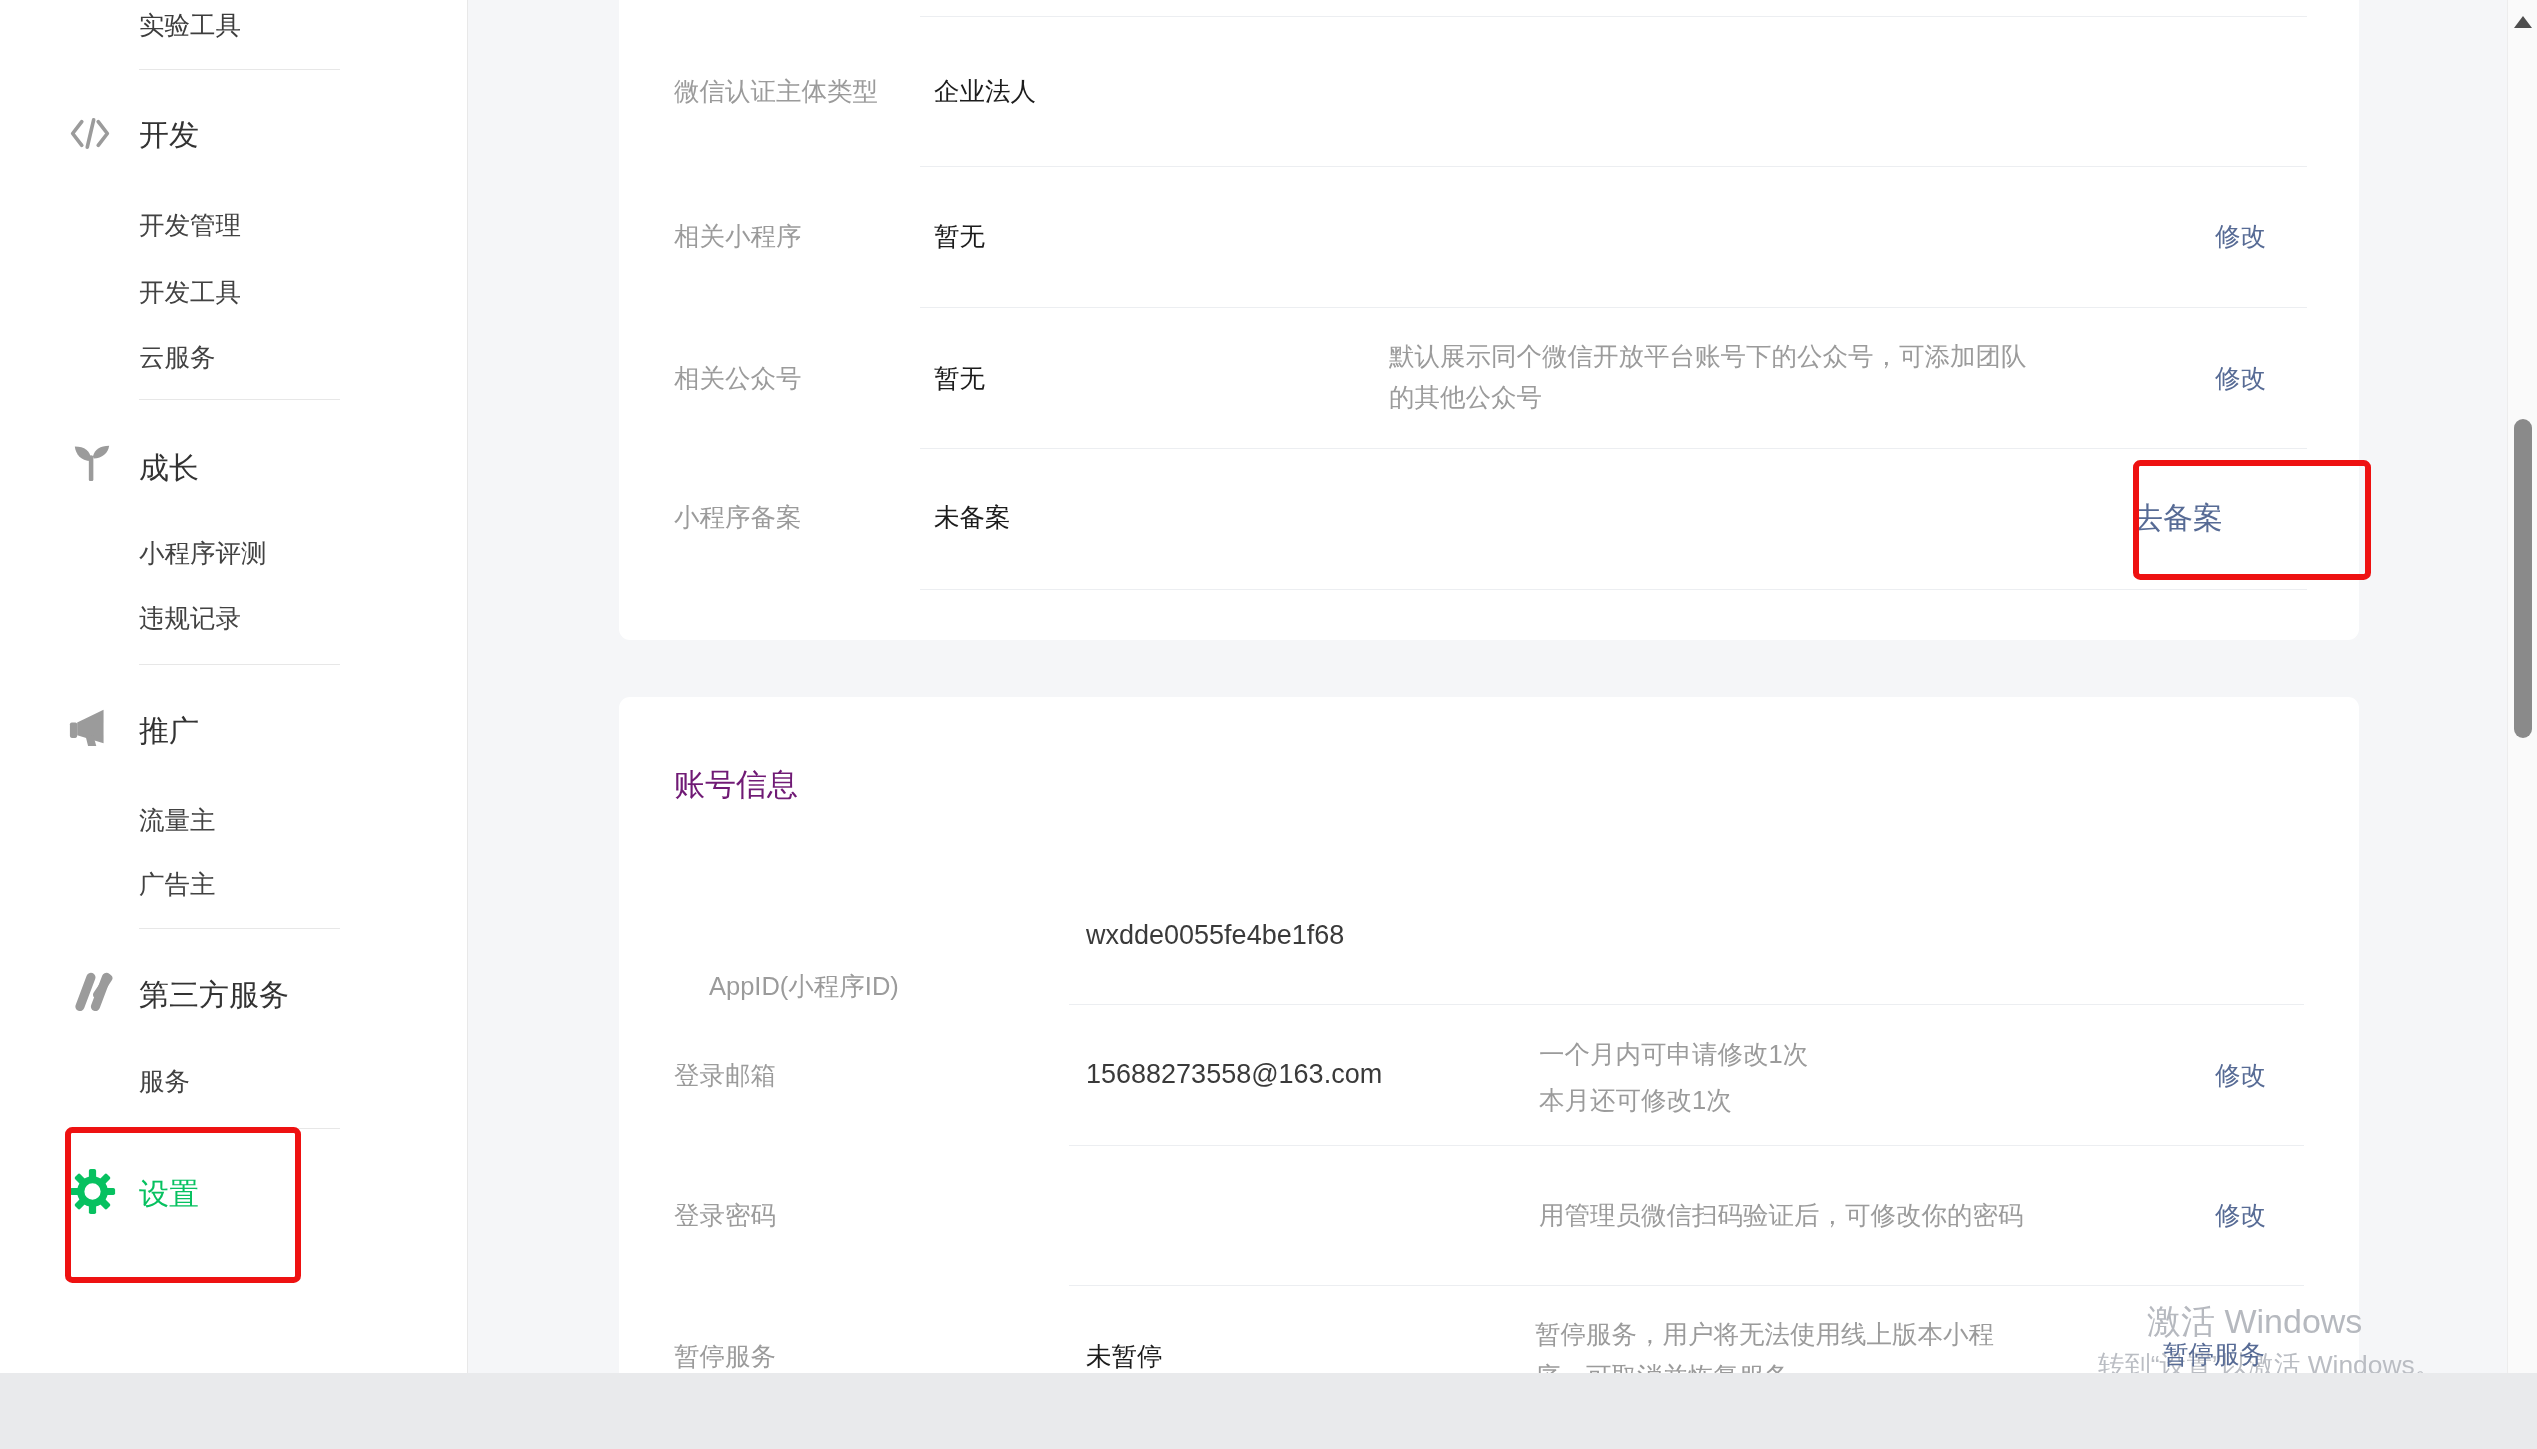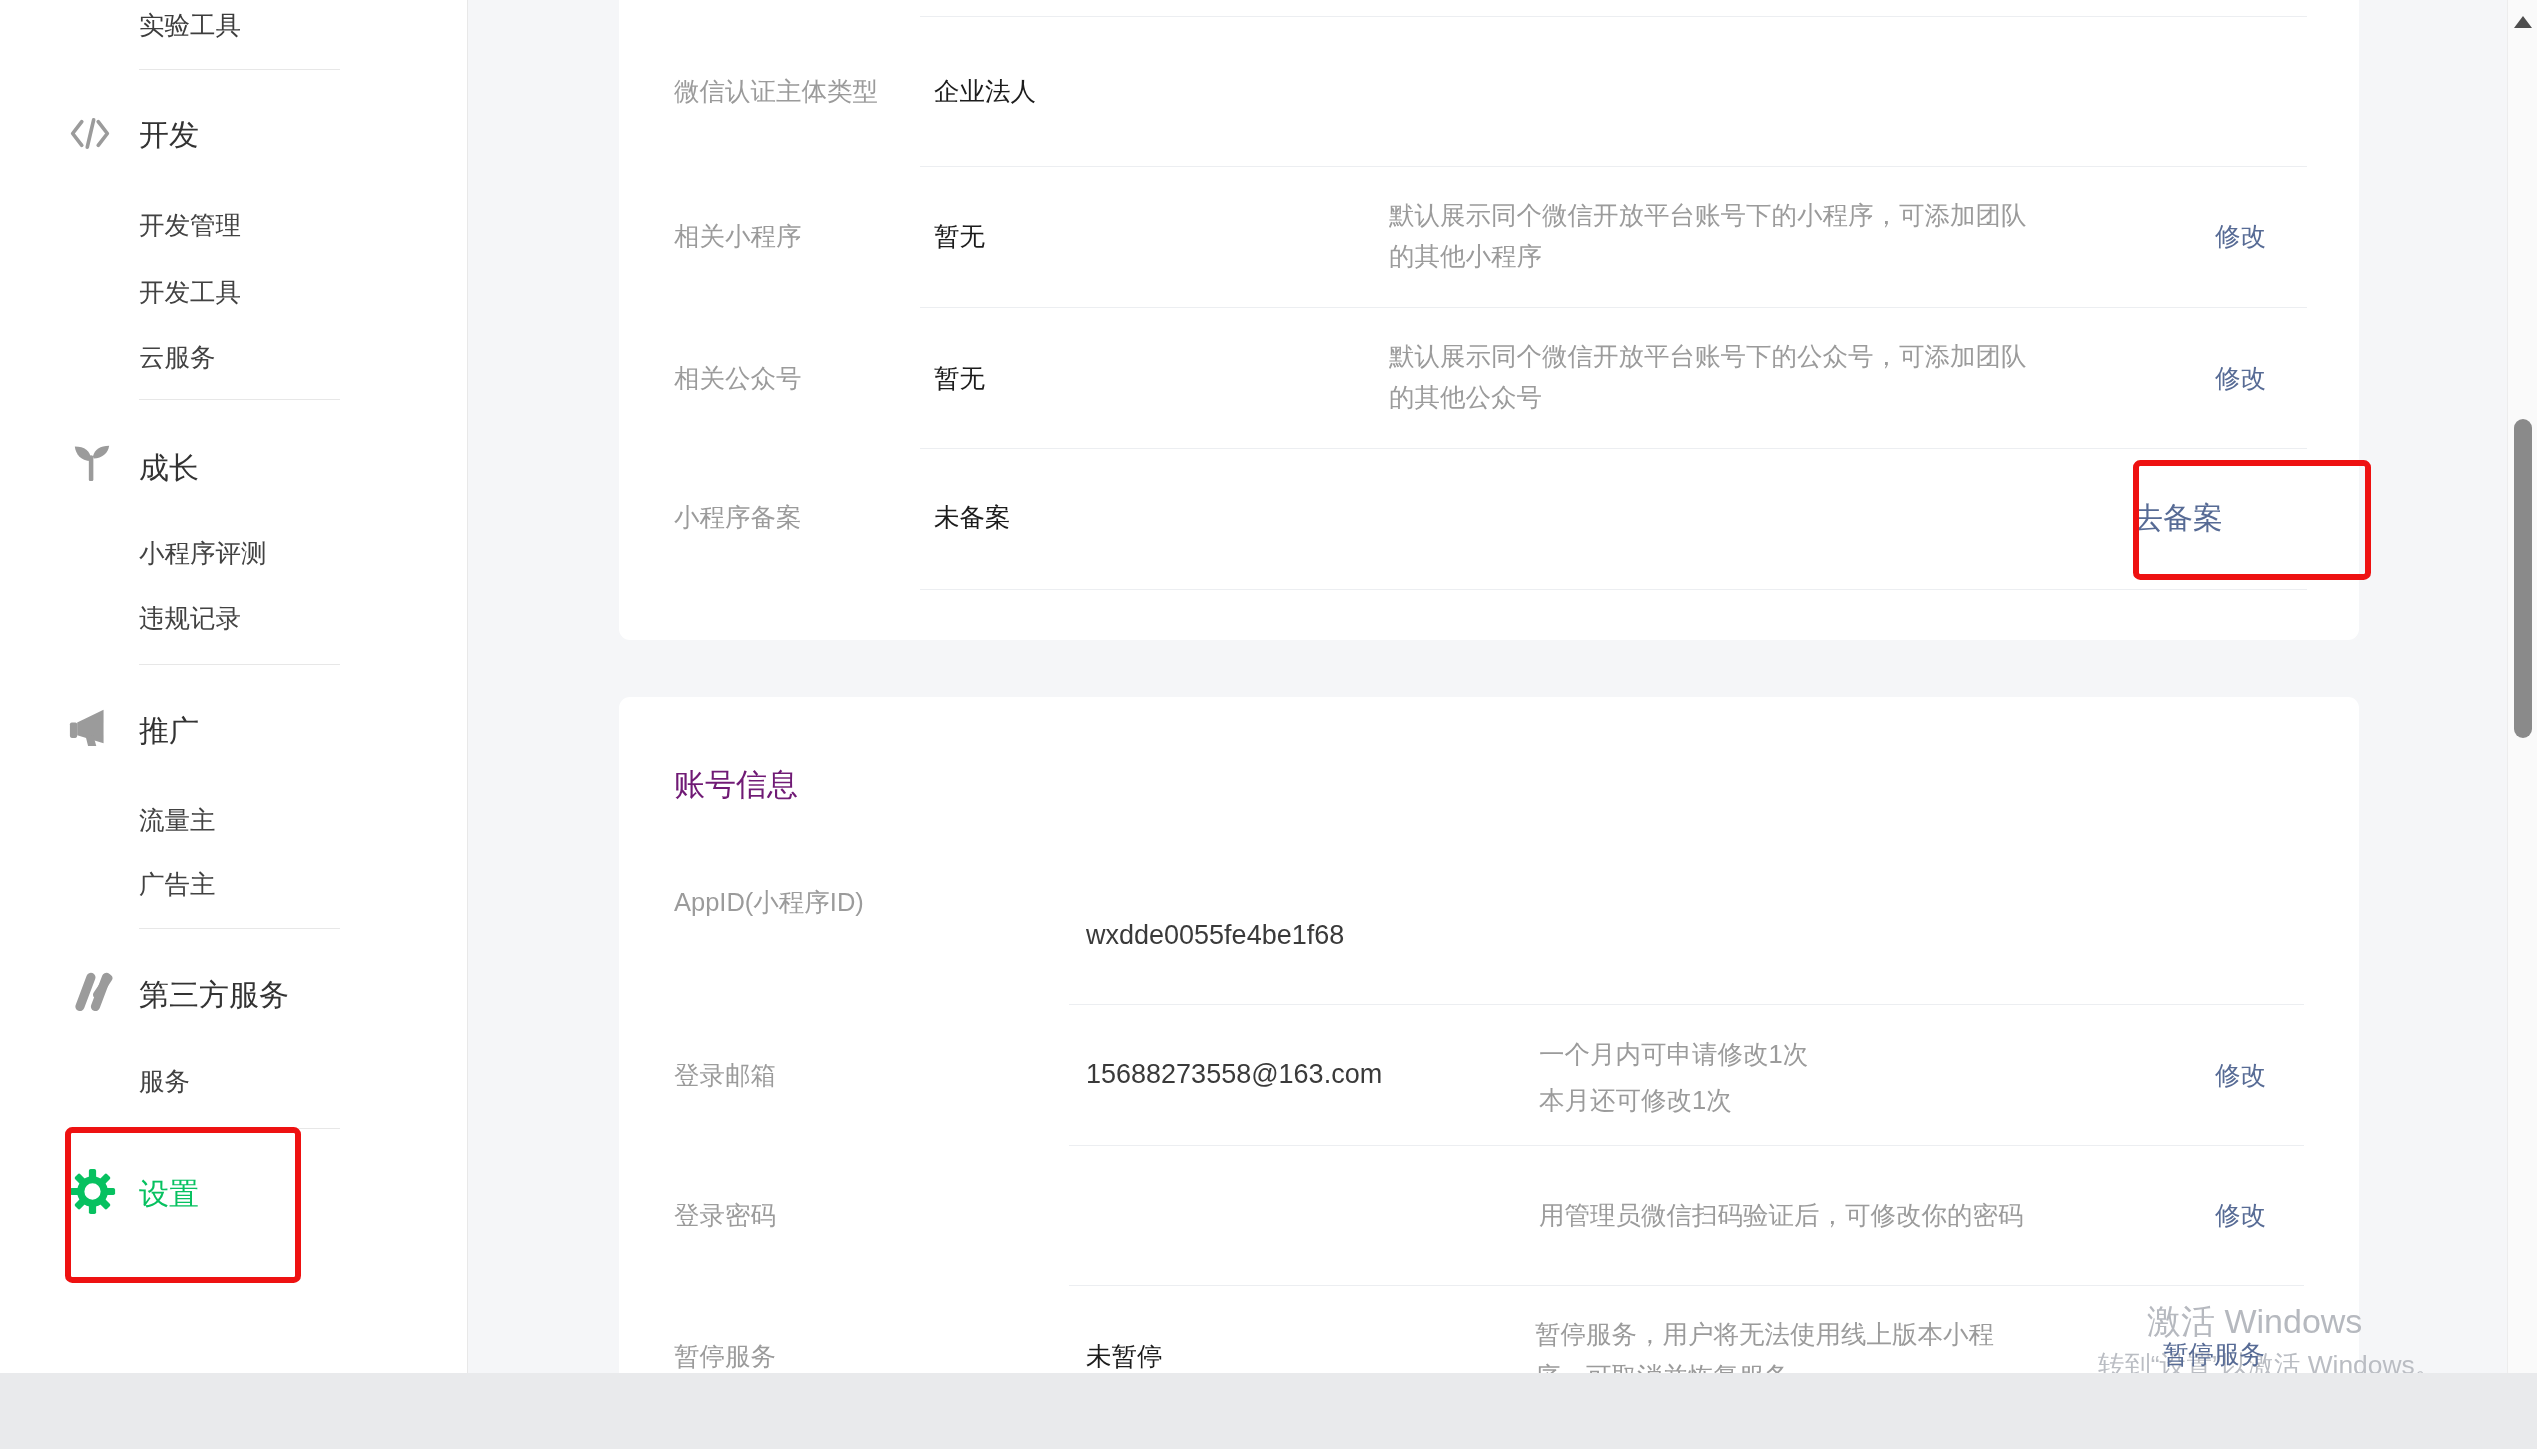--- a/index.html
+++ b/index.html
@@ -116,24 +116,20 @@
   <div class="card" style="top:-18px;height:658px;"></div>
 
   <div class="row-border" style="left:920px;top:16.4px;width:1387px;"></div>
 
   <div class="lbl" style="top:77px;">微信认证主体类型</div>
   <div class="val" style="left:934px;top:77px;">企业法人</div>
   <div class="row-border" style="left:920px;top:166px;width:1387px;"></div>
 
   <div class="lbl" style="top:222px;">相关小程序</div>
   <div class="val" style="left:934px;top:222px;">暂无</div>
-  <div class="desc" style="left:1389px;top:195px;line-height:41px;">
-    <div>默认展示同个微信开放平台账号下的小程序，可添加团队</div>
-    <div>的其他小程序</div>
-  </div>
   <div class="link" style="left:2215px;top:222px;">修改</div>
   <div class="row-border" style="left:920px;top:307px;width:1387px;"></div>
 
   <div class="lbl" style="top:364px;">相关公众号</div>
   <div class="val" style="left:934px;top:364px;">暂无</div>
   <div class="desc" style="left:1389px;top:336px;line-height:41px;">
     <div>默认展示同个微信开放平台账号下的公众号，可添加团队</div>
     <div>的其他公众号</div>
   </div>
   <div class="link" style="left:2215px;top:364px;">修改</div>
@@ -143,21 +139,21 @@
   <div class="val" style="left:934px;top:503px;">未备案</div>
   <div class="link" style="left:2133px;top:500px;width:239px;text-align:left;font-size:30px;line-height:35px;">去备案</div>
   <div class="row-border" style="left:920px;top:589px;width:1387px;"></div>
 
   <div class="ann-box" style="left:2133px;top:460px;width:226px;height:108px;z-index:7;"></div>
 
   <div class="card" style="top:697px;height:761px;"></div>
 
   <div class="card-title" style="top:767px;">账号信息</div>
 
-  <div class="lbl" style="top:888px;">AppID(小程序ID)</div>
+  <div class="lbl" style="top:972px;margin-left:35px;">AppID(小程序ID)</div>
   <div class="val-latin" style="left:1086px;top:920px;">wxdde0055fe4be1f68</div>
   <div class="row-border" style="left:1069px;top:1004px;width:1235px;"></div>
 
   <div class="lbl" style="top:1061px;">登录邮箱</div>
   <div class="val-latin" style="left:1086px;top:1059px;">15688273558@163.com</div>
   <div class="desc" style="left:1539px;top:1031px;line-height:46px;">
     <div>一个月内可申请修改1次</div>
     <div>本月还可修改1次</div>
   </div>
   <div class="link" style="left:2215px;top:1061px;">修改</div>

